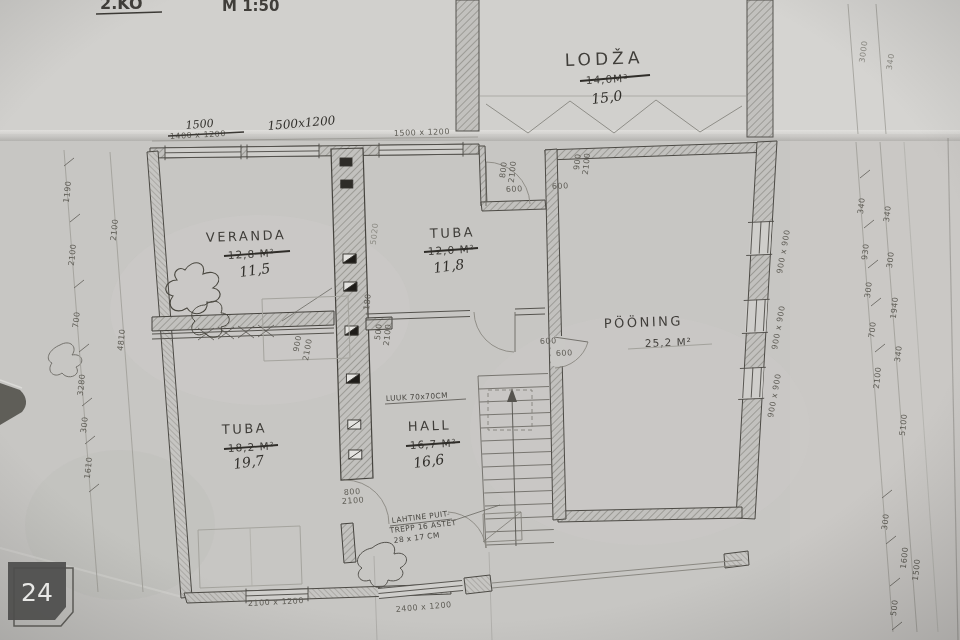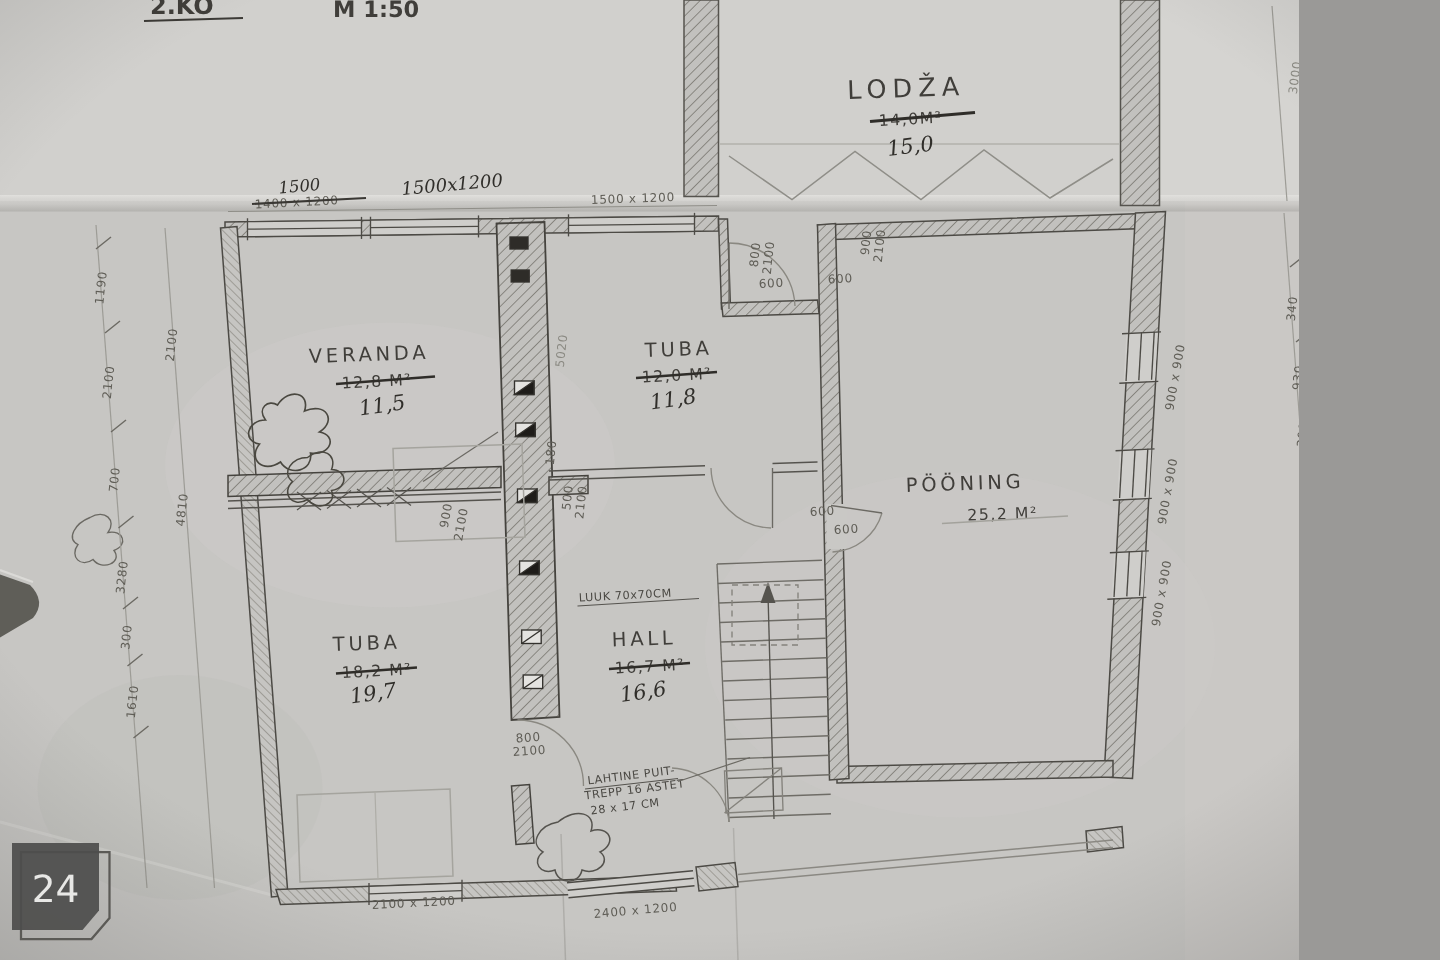--- a/index.html
+++ b/index.html
@@ -1,16 +1,16 @@
 <!DOCTYPE html>
 <html><head>
 <meta charset="utf-8">
 <style>
   html,body{margin:0;padding:0;background:#9a9997;}
-  .stage{position:relative;width:866px;height:640px;overflow:hidden;background:#b91c1c;
+  .stage{position:relative;width:960px;height:640px;overflow:hidden;background:#b91c1c;
          font-family:"DejaVu Sans",sans-serif;text-align:right;}
   svg{position:absolute;left:0;top:0;display:block;}
   text{user-select:none;}
   .print{font-family:"DejaVu Sans",sans-serif;fill:#403e3a;}
   .hand{font-family:"DejaVu Serif",serif;font-style:italic;fill:#302e2a;}
   .room{letter-spacing:2.5px;font-size:13px;}
   .area{font-size:10.5px;letter-spacing:1px;}
   .new{font-size:14px;}
   .dim{font-size:8px;fill:#5f5d56;letter-spacing:.5px;}
   .dimf{font-size:8px;fill:#8b8a83;letter-spacing:.5px;}

